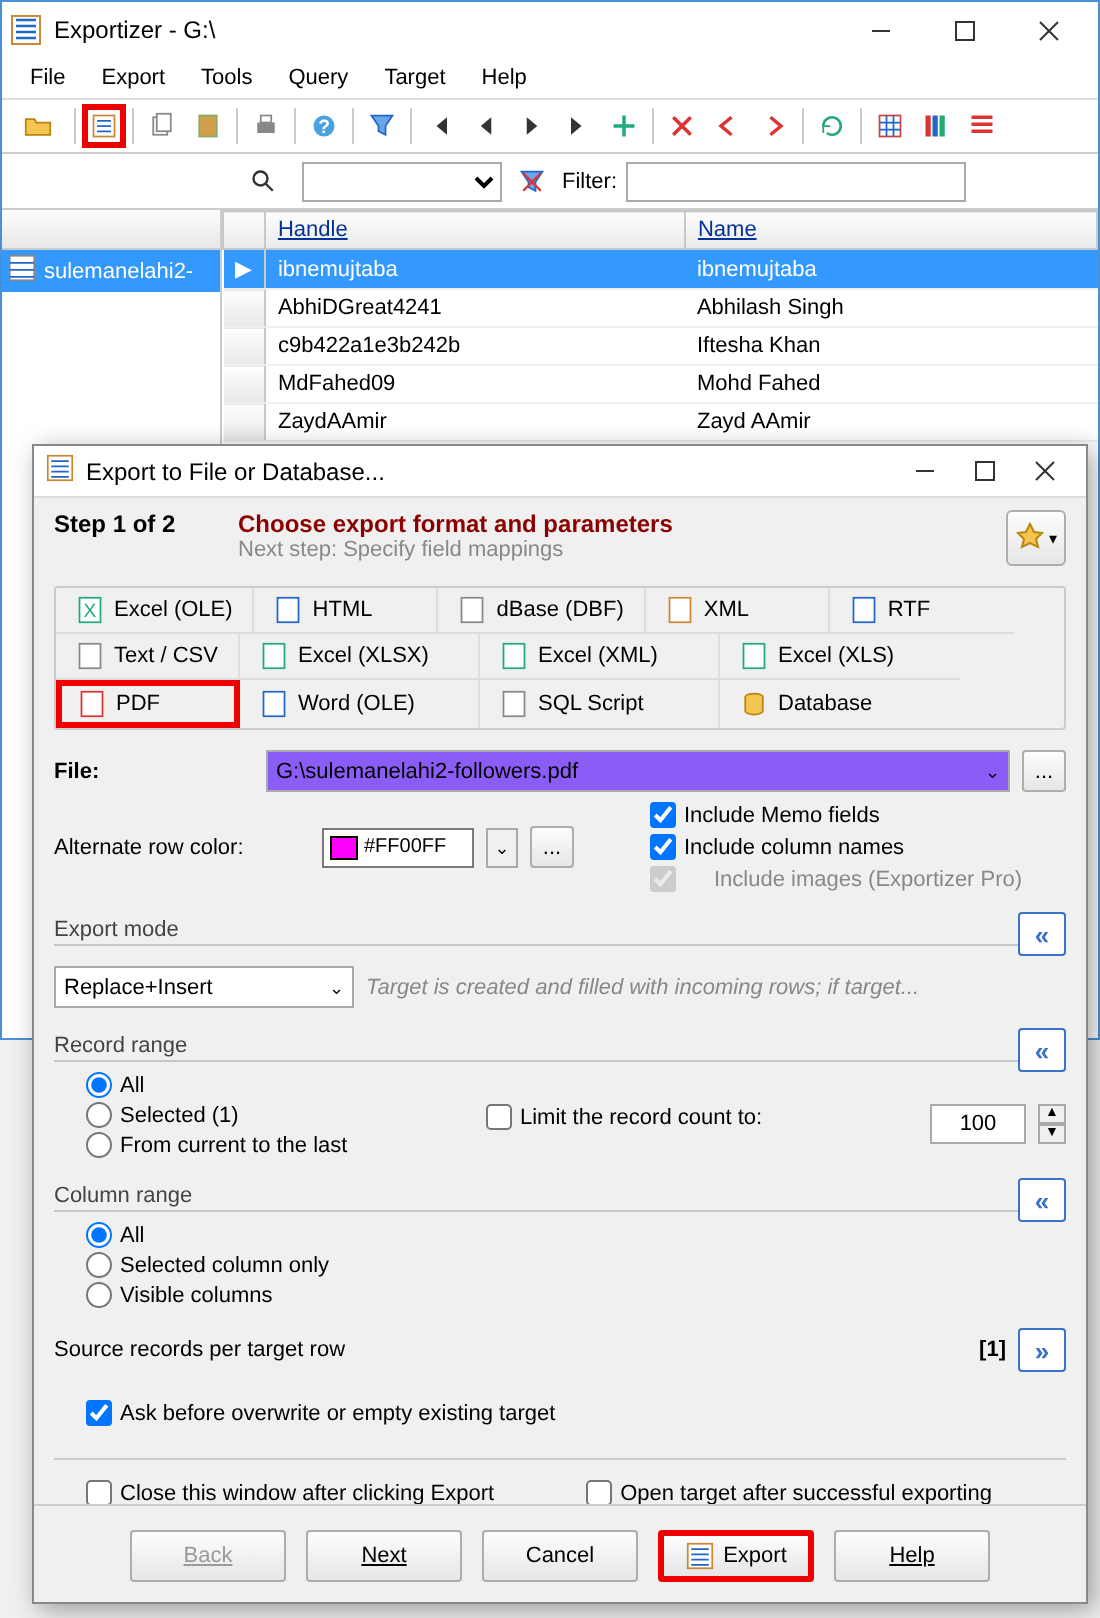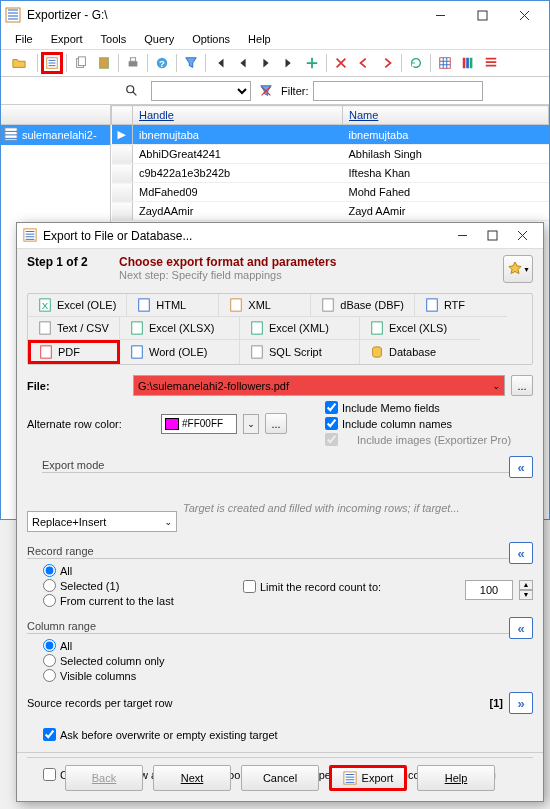--- a/index.html
+++ b/index.html
@@ -42,28 +42,28 @@
   .stepdesc .l1 { font-weight:bold; color:#8b0000; font-size:12px; }
   .stepdesc .l2 { color:#888; font-size:11px; }
   .favbtn { width:30px; height:28px; border:1px solid #adadad; background:linear-gradient(#fdfdfd,#e6e6e6); border-radius:3px; display:flex; align-items:center; justify-content:center; }
   .tabs { display:flex; flex-wrap:wrap; margin-top:10px; border:1px solid #ccc; border-radius:2px; }
   .tab { display:flex; align-items:center; gap:5px; padding:4px 10px; border-right:1px solid #ddd; border-bottom:1px solid #ddd; cursor:pointer; min-width:92px; }
   .tab.sel { border:3px solid #e00; padding:2px 8px; }
   .tab svg { width:14px; height:14px; flex-shrink:0; }
   .frm { margin-top:10px; }
   .row { display:flex; align-items:center; gap:6px; margin:5px 0; }
   .lbl { width:100px; font-weight:bold; }
-  .file-in { flex:1; height:21px; border:1px solid #aaa; background:#ef4444; padding:0 4px; }
+  .file-in { flex:1; height:21px; border:1px solid #aaa; background:#8b5cf6; padding:0 4px; }
   .dotsbtn { width:22px; height:21px; border:1px solid #adadad; background:linear-gradient(#fdfdfd,#e6e6e6); border-radius:2px; display:flex; align-items:center; justify-content:center; cursor:pointer; }
   .colorbox { width:76px; height:20px; border:1px solid #7a7a7a; display:flex; align-items:center; padding:0 3px; gap:3px; background:#fff; }
   .swatch { width:14px; height:12px; background:#ff00ff; border:1px solid #000; }
   .group { border:none; margin-top:10px; }
   .grouplabel { color:#444; margin-bottom:2px; border-bottom:1px solid #c8c8c8; padding-bottom:1px;}
   .exbtn { width:24px; height:22px; border:1px solid #3a72c8; background:#fff; border-radius:2px; display:flex; align-items:center; justify-content:center; color:#3a72c8; font-weight:bold; cursor:pointer; font-size:13px;}
-  .combo { height:21px; border:1px solid #aaa; background:#fff; padding:0 4px;margin-top:28px; }
+  .combo { height:21px; border:1px solid #aaa; background:#fff; padding:0 4px; }
   .hint { color:#888; font-style:italic; flex:1; overflow:hidden; white-space:nowrap; text-overflow:ellipsis; }
   .radio, .chk { display:flex; align-items:center; gap:4px;margin-left:16px; }
   .btnbar { position:absolute; bottom:10px; left:0; right:0; display:flex; gap:10px; padding:0 14px; justify-content:center; border-top:1px solid #ccc; padding-top:12px;}
   .dbtn { min-width:78px; height:26px; border:1px solid #adadad; background:linear-gradient(#fdfdfd,#e6e6e6); border-radius:2px; cursor:pointer; display:flex; align-items:center; justify-content:center; gap:5px; }
   .dbtn.disabled { color:#9a9a9a; }
   .dbtn.primary { border:3px solid #e00; }
   .numbox { width:48px; height:20px; border:1px solid #aaa; background:#fff; text-align:center; padding:0 3px; }
   .tinysel { height:20px; border:1px solid #aaa; background:#fff; }
   .dimchk { color:#888;gap:19px; }
   .srcline { display:flex; align-items:center; margin-top:10px;}
@@ -98,21 +98,21 @@
             <path d="M1 1l9 9M10 1l-9 9" stroke="#333"></path>
           </svg>
         </div>
     </div>
   </div>
   <div class="menubar">
     <span class="menuitem">File</span>
     <span class="menuitem">Export</span>
     <span class="menuitem">Tools</span>
     <span class="menuitem">Query</span>
-    <span class="menuitem">Options</span>
+    <span class="menuitem">Target</span>
     <span class="menuitem">Help</span>
   </div>
   <div class="toolbar">
     <div class="tbtn drop">
         <svg viewBox="0 0 16 16">
           <path d="M1 4h5l1 2h8v7H1z" fill="#f5c551" stroke="#b8860b"></path>
         </svg>
       </div>
     <div class="tsep"></div>
     <div class="tbtn redbox">
@@ -338,29 +338,29 @@
           <span>Excel (OLE)</span>
         </div>
       <div class="tab">
           <svg viewBox="0 0 16 16">
             <rect x="2" y="1" width="12" height="14" fill="#fff" stroke="#26c"></rect>
           </svg>
           <span>HTML</span>
         </div>
       <div class="tab">
           <svg viewBox="0 0 16 16">
+            <rect x="2" y="1" width="12" height="14" fill="#fff" stroke="#888"></rect>
+          </svg>
+          <span>dBase (DBF)</span>
+        </div>
+      <div class="tab">
+          <svg viewBox="0 0 16 16">
             <rect x="2" y="1" width="12" height="14" fill="#fff" stroke="#c83"></rect>
           </svg>
           <span>XML</span>
-        </div>
-      <div class="tab">
-          <svg viewBox="0 0 16 16">
-            <rect x="2" y="1" width="12" height="14" fill="#fff" stroke="#888"></rect>
-          </svg>
-          <span>dBase (DBF)</span>
         </div>
       <div class="tab" style="border-right:none;">
           <svg viewBox="0 0 16 16">
             <rect x="2" y="1" width="12" height="14" fill="#fff" stroke="#26c"></rect>
           </svg>
           <span>RTF</span>
         </div>
       <div class="tab">
           <svg viewBox="0 0 16 16">
             <rect x="2" y="1" width="12" height="14" fill="#fff" stroke="#888"></rect>
@@ -439,21 +439,21 @@
               <span>Include column names</span>
             </label>
           <label class="chk dimchk" style="margin-top:3px;">
               <input type="checkbox" checked="" disabled="" style="">
               <span>Include images (Exportizer Pro)</span>
             </label>
         </div>
       </div>
 
       <div class="group">
-        <div style="display:flex;align-items:center;margin-left:15px;">
+        <div style="display:flex;align-items:center;">
           <div class="grouplabel" style="flex:1;">Export mode</div>
           <div class="exbtn">«</div>
         </div>
         <div class="row">
           <div class="combo" style="width:150px;display:flex;align-items:center;justify-content:space-between;">
               <span>Replace+Insert</span>
               <span style="font-size:9px;">⌄</span>
             </div>
           <span class="hint">Target is created and filled with incoming rows; if target...</span>
         </div>

